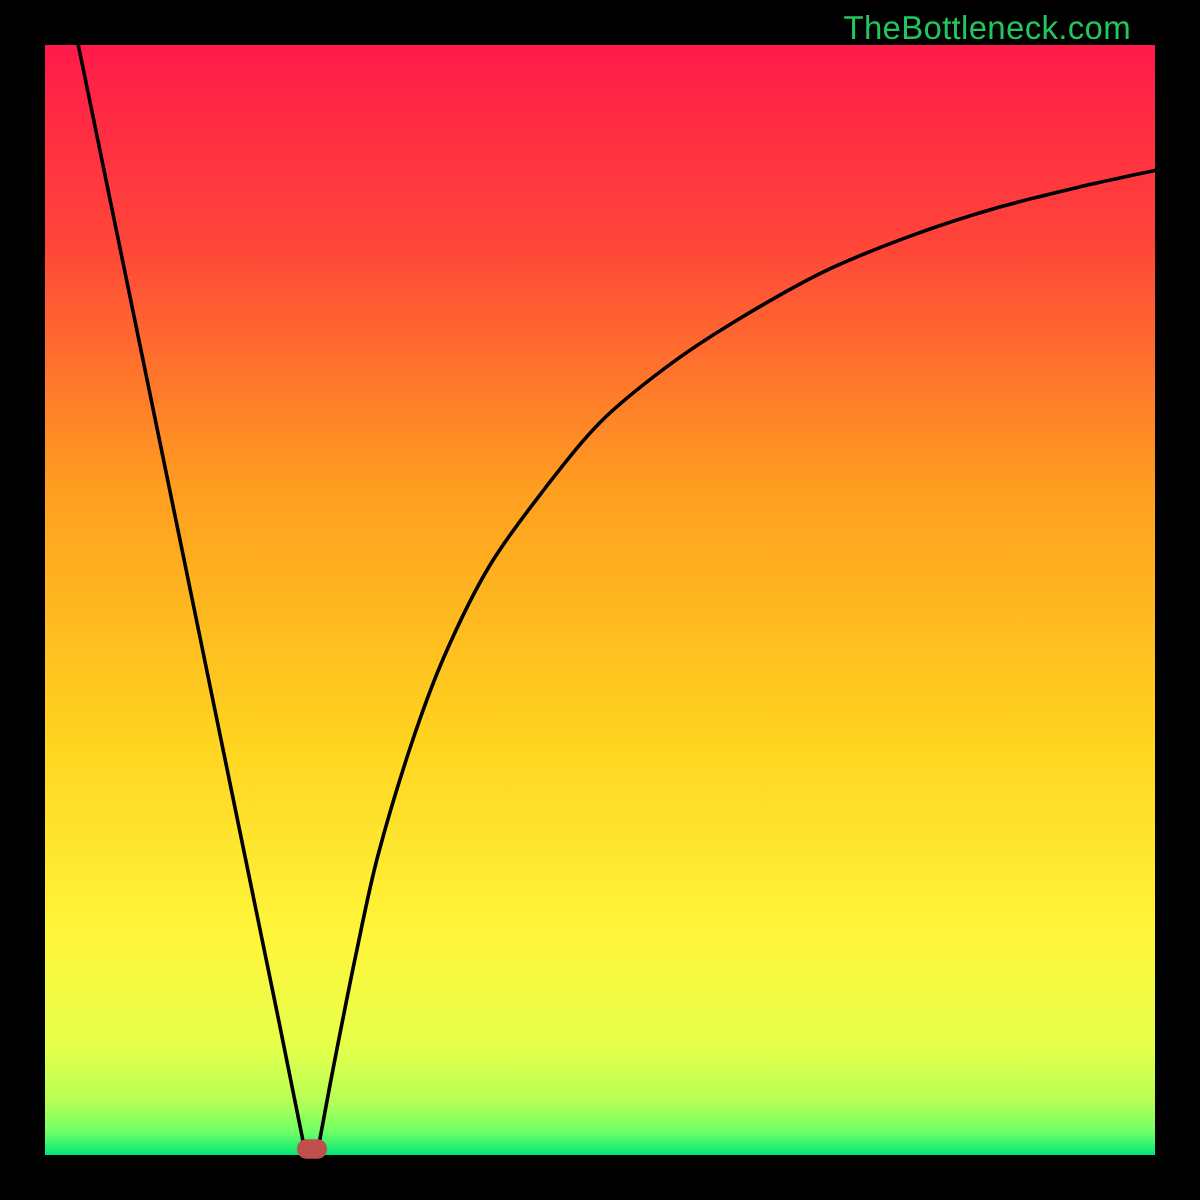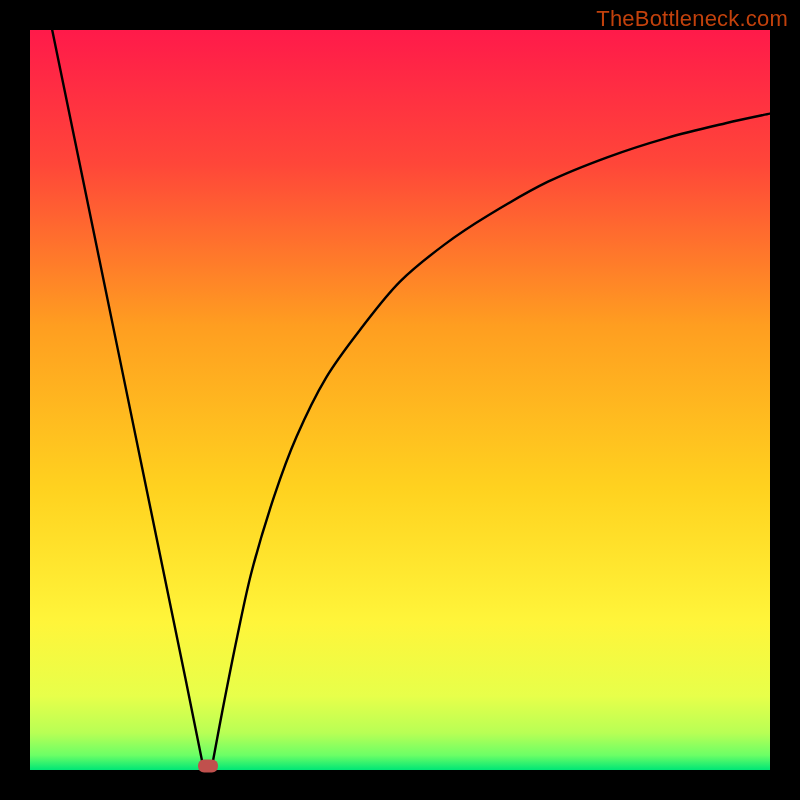--- a/index.html
+++ b/index.html
@@ -22,22 +22,22 @@
   .plot-area {
     position: absolute;
     left: 0;
     top: 0;
     width: 740px;
     height: 740px;
   }
   .watermark {
     position: absolute;
     top: 6px;
-    right: 12px;
-    color: #c2410c;
+    right: 46px;
+    color: #22c55e;
     font-size: 22px;
     font-weight: 500;
     letter-spacing: 0.2px;
   }
   .marker {
     position: absolute;
     width: 20px;
     height: 13px;
     background: #c0504d;
     border-radius: 6px;

